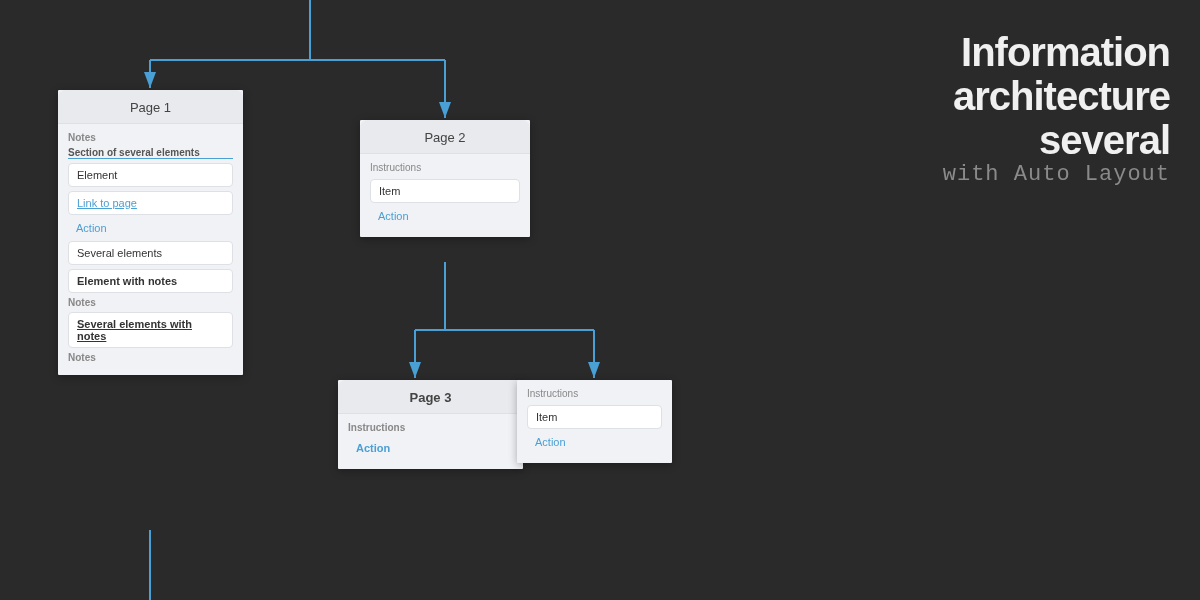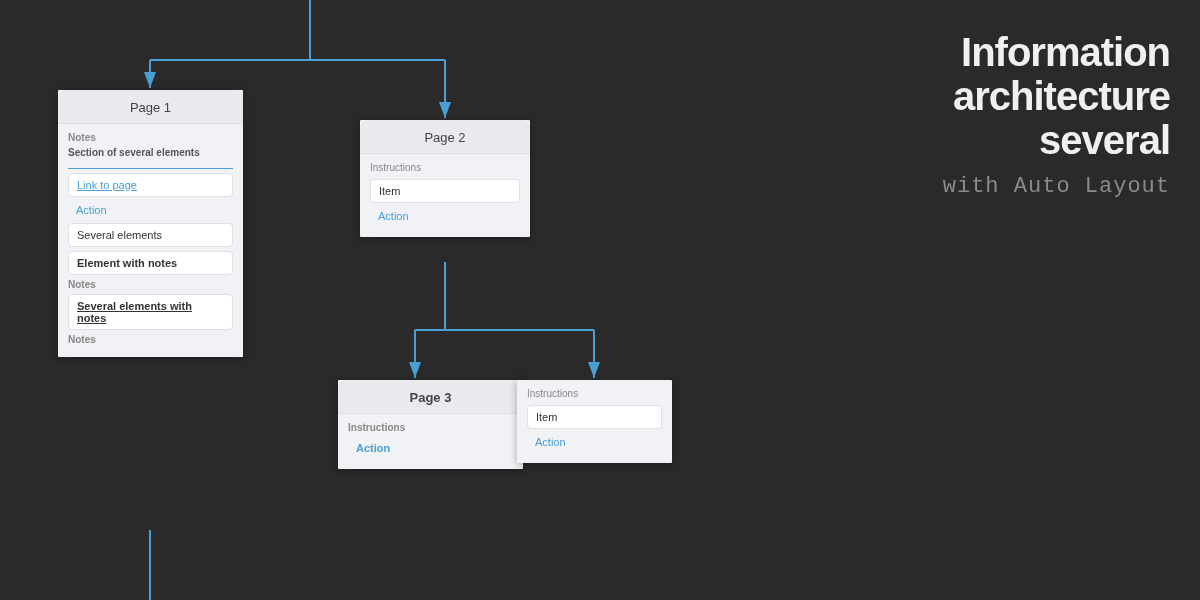--- a/index.html
+++ b/index.html
@@ -66,21 +66,21 @@
       color: #888;
       margin-bottom: 6px;
     }
 
     .section-label {
       font-size: 10px;
       font-weight: 600;
       color: #555;
       margin-bottom: 4px;
       border-bottom: 1px solid #4a9fd4;
-      padding-bottom: 10px;
+      padding-bottom: 0;
     }
 
     .card-item {
       background: #fff;
       border: 1px solid #dde0e5;
       border-radius: 4px;
       padding: 5px 8px;
       font-size: 11px;
       color: #333;
       margin-bottom: 4px;
@@ -152,21 +152,20 @@
       color: #f0f0f0;
       line-height: 1.1;
       letter-spacing: -1px;
       text-align: right;
     }
 
     .subtitle {
       font-size: 22px;
       font-weight: 400;
       color: #8a8a8a;
-      margin-top: 12px;
       font-family: 'Courier New', monospace;
       letter-spacing: 1px;
     }
   </style>
 </head>
 <body>
 
 <div class="diagram">
 
   <svg class="connectors">
@@ -197,20 +196,21 @@
     <line x1="594" y1="330" x2="594" y2="378" stroke="#4a9fd4" stroke-width="2" marker-end="url(#arrowhead)"></line>
 
     <line x1="150" y1="530" x2="150" y2="600" stroke="#4a9fd4" stroke-width="2"></line>
   </svg>
 
   <div class="page-card" id="page1">
     <div class="page-card-title">Page 1</div>
     <div class="page-card-body">
       <div class="notes-label">Notes</div>
       <div class="section-label">Section of several elements</div>
+      <div class="card-item">Element</div>
       <div class="card-item link">Link to page</div>
       <div class="card-item action">Action</div>
       <div class="card-item">Several elements</div>
       <div class="card-item bold">Element with notes</div>
       <div class="notes-label">Notes</div>
       <div class="card-item underline-bold">Several elements with notes</div>
       <div class="notes-label">Notes</div>
     </div>
   </div>
 

